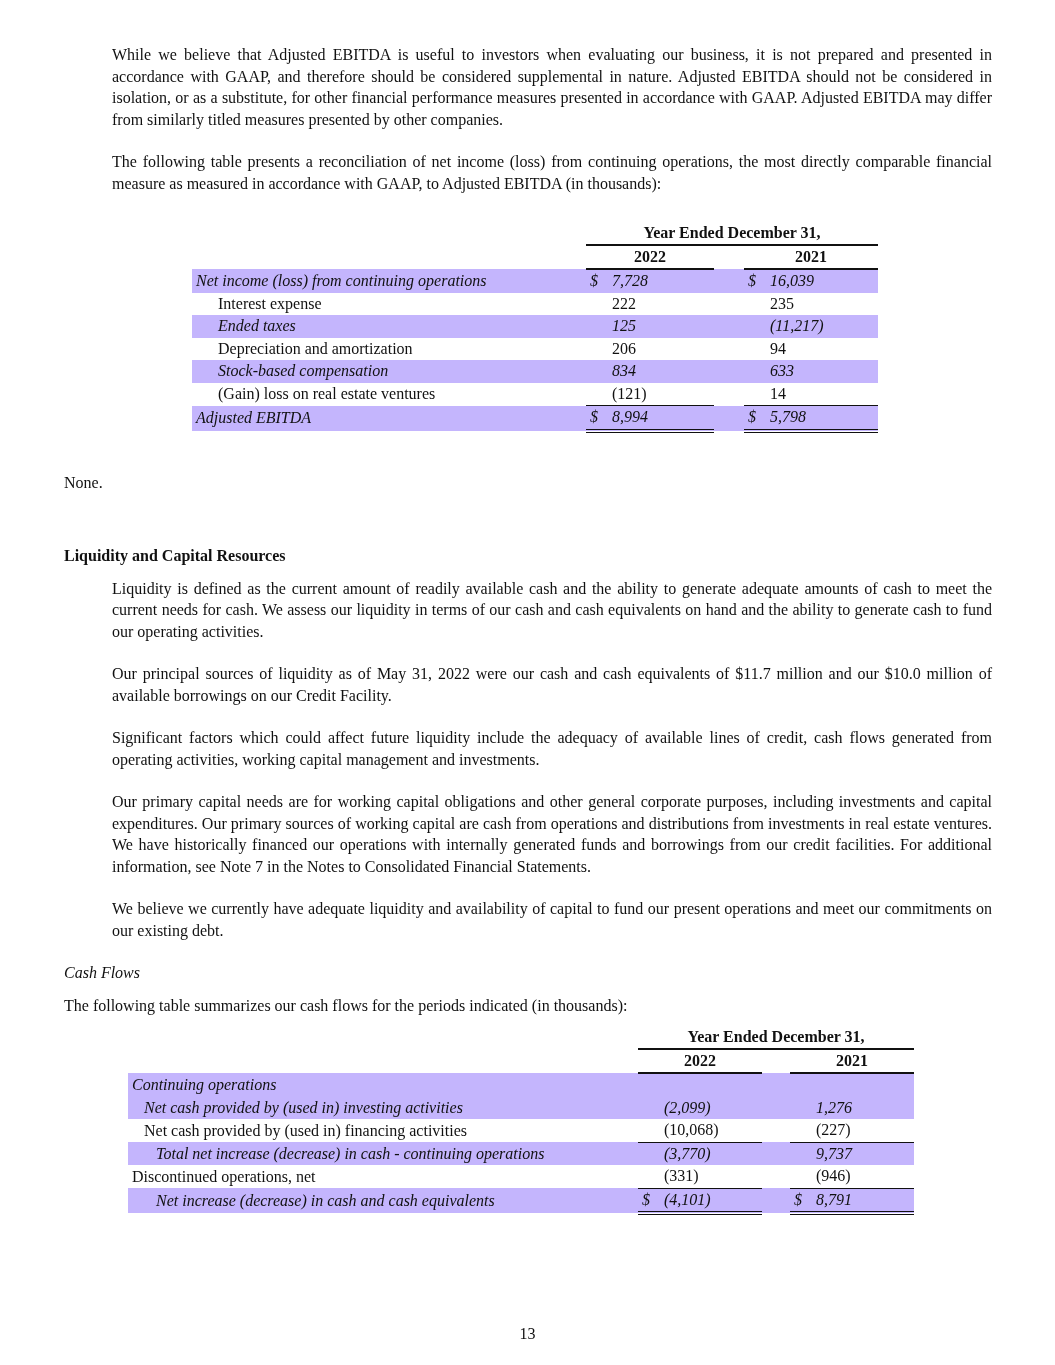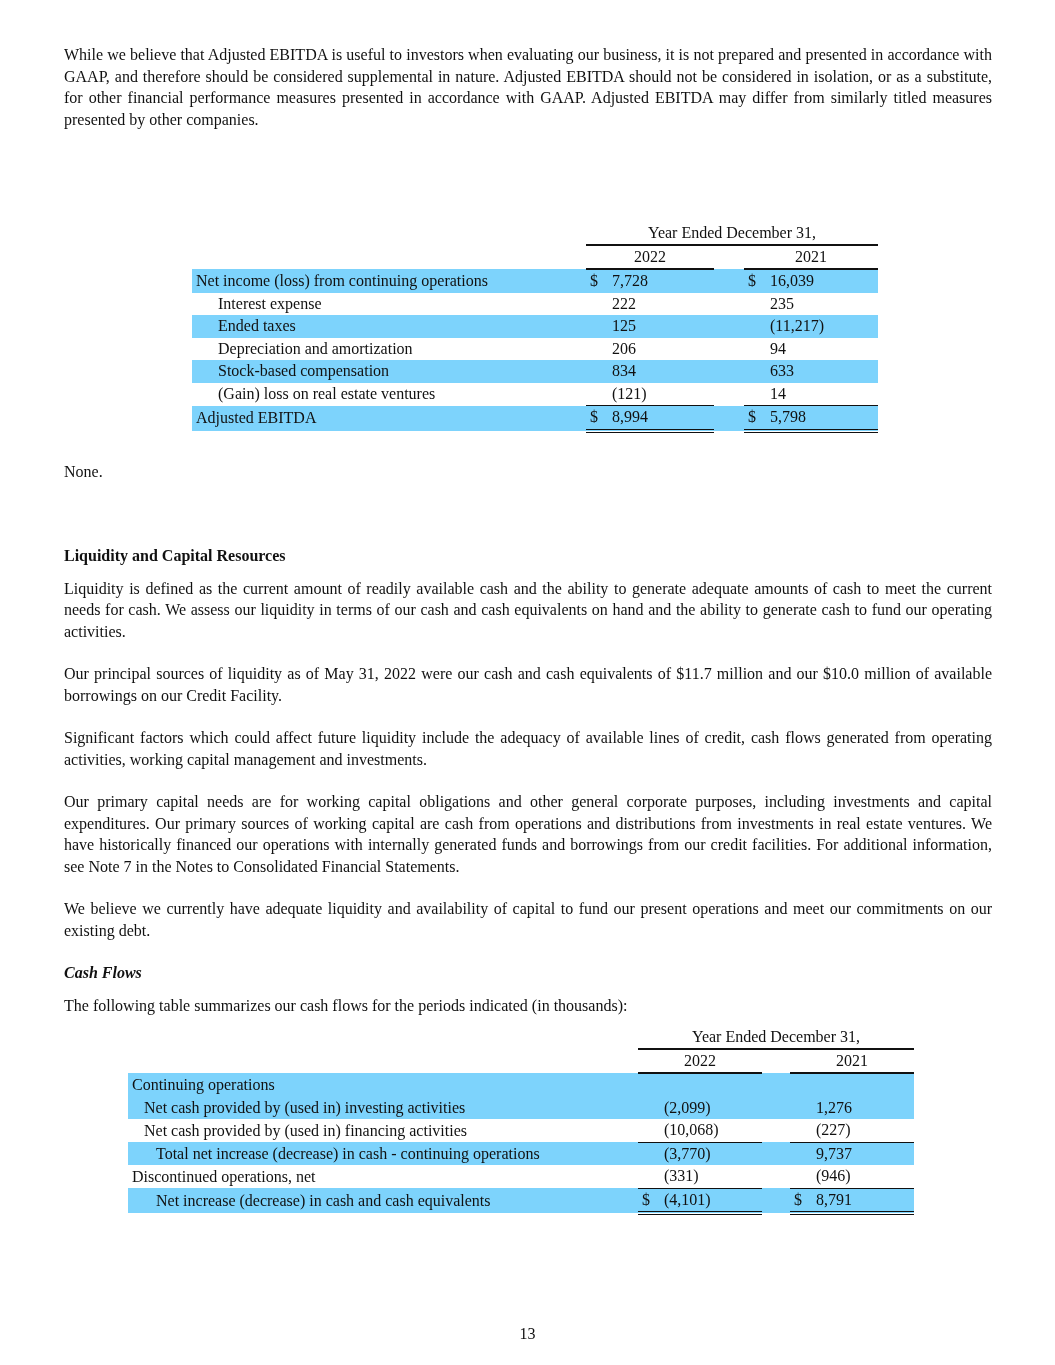--- a/index.html
+++ b/index.html
@@ -3,47 +3,48 @@
   <meta charset="utf-8">
   <style>
     html, body { margin: 0; padding: 0; background: #ffffff; }
     body {
       width: 1055px; height: 1365px; position: relative; overflow: hidden;
       font-family: "Liberation Serif", "DejaVu Serif", serif;
       color: #111; font-size: 16px; line-height: 21.5px;
     }
     .page { position: absolute; left: 64px; top: 44px; width: 928px; }
     p { margin: 0; text-align: justify; }
-    .para { margin-bottom: 21px; }
+    .para { margin-bottom: 21px; margin-left: 48px; }
     .heading { font-weight: bold; margin: 0; }
-    .heading-italic { font-weight: bold; font-style: italic; margin: 0; }
+    .heading-italic { font-weight: normal; font-style: italic; margin: 0; }
 
     table.fin { border-collapse: collapse; font-size: 16px; }
     table.fin td { padding: 0; height: 22.5px; line-height: 22px; white-space: nowrap; }
-    tr.shade td.sh { background: #7dd3fc; }
+    tr.shade td.sh { background: #c4b5fd; font-style: italic; }
     td.lbl { padding-left: 4px !important; }
     td.ind1 { padding-left: 26px !important; }
     td.dol { text-align: left; padding-left: 4px !important; }
     td.num { text-align: left; padding-right: 6px !important; }
     td.num.paren { padding-right: 0 !important; }
-    th { font-weight: normal; padding: 0; height: 22px; line-height: 22px; }
+    th { font-weight: bold; padding: 0; height: 22px; line-height: 22px; }
     .bot-rule { border-bottom: 2px solid #111; }
     .sum-top { border-top: 1.5px solid #111; }
     .dbl-bot { border-bottom: 4px double #111; }
 
     #t1 { position: absolute; left: 192px; top: 222px; }
     #t2 { position: absolute; left: 128px; top: 1026px; }
 
     .pagenum { position: absolute; top: 1323px; left: 0; width: 1055px; text-align: center; font-size: 16px; }
   </style>
 </head>
 <body>
 
 <div class="page">
   <p class="para">While we believe that Adjusted EBITDA is useful to investors when evaluating our business, it is not prepared and presented in accordance with GAAP, and therefore should be considered supplemental in nature. Adjusted EBITDA should not be considered in isolation, or as a substitute, for other financial performance measures presented in accordance with GAAP. Adjusted EBITDA may differ from similarly titled measures presented by other companies.</p>
+  <p class="para">The following table presents a reconciliation of net income (loss) from continuing operations, the most directly comparable financial measure as measured in accordance with GAAP, to Adjusted EBITDA (in thousands):</p>
 </div>
 
 <table class="fin" id="t1">
   <colgroup>
     <col style="width:394px">
       <col style="width:26px">
       <col style="width:102px">
       <col style="width:30px">
       <col style="width:26px">
       <col style="width:108px">
@@ -112,21 +113,21 @@
     <td class="sh dol sum-top dbl-bot">$</td>
     <td class="sh num sum-top dbl-bot">8,994</td>
     <td class="sh"></td>
     <td class="sh dol sum-top dbl-bot">$</td>
     <td class="sh num sum-top dbl-bot">5,798</td>
   </tr>
 </tbody>
   </table>
 
 <div style="position:absolute; left:64px; top:461px; width:928px;">
-  <p style="">None.</p>
+  <p style="margin-top:11px">None.</p>
 </div>
 
 <div style="position:absolute; left:64px; top:545px; width:928px;">
   <p class="heading" style="margin-bottom:11px">Liquidity and Capital Resources</p>
   <p class="para">Liquidity is defined as the current amount of readily available cash and the ability to generate adequate amounts of cash to meet the current needs for cash. We assess our liquidity in terms of our cash and cash equivalents on hand and the ability to generate cash to fund our operating activities.</p>
   <p class="para">Our principal sources of liquidity as of May 31, 2022 were our cash and cash equivalents of $11.7 million and our $10.0 million of available borrowings on our Credit Facility.</p>
   <p class="para">Significant factors which could affect future liquidity include the adequacy of available lines of credit, cash flows generated from operating activities, working capital management and investments.</p>
   <p class="para">Our primary capital needs are for working capital obligations and other general corporate purposes, including investments and capital expenditures. Our primary sources of working capital are cash from operations and distributions from investments in real estate ventures. We have historically financed our operations with internally generated funds and borrowings from our credit facilities. For additional information, see Note 7 in the Notes to Consolidated Financial Statements.</p>
   <p class="para">We believe we currently have adequate liquidity and availability of capital to fund our present operations and meet our commitments on our existing debt.</p>
   <p class="heading-italic" style="margin-bottom:11px">Cash Flows</p>

